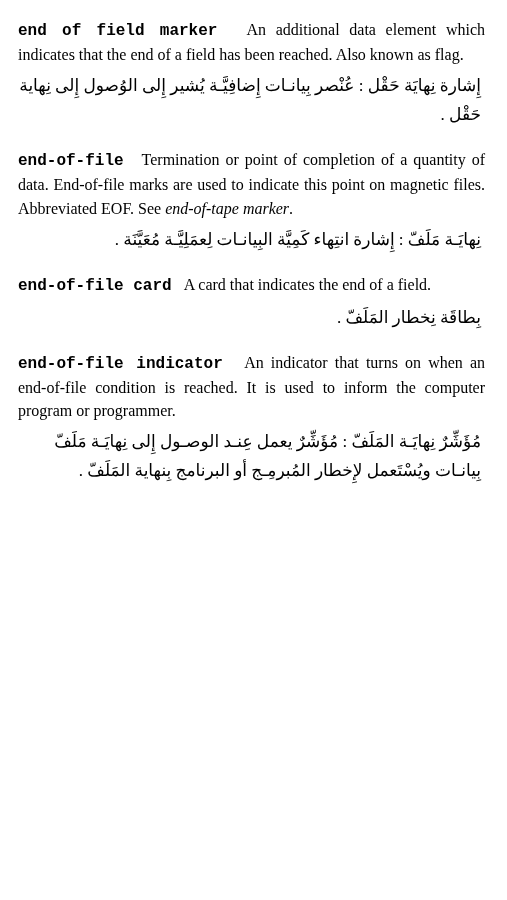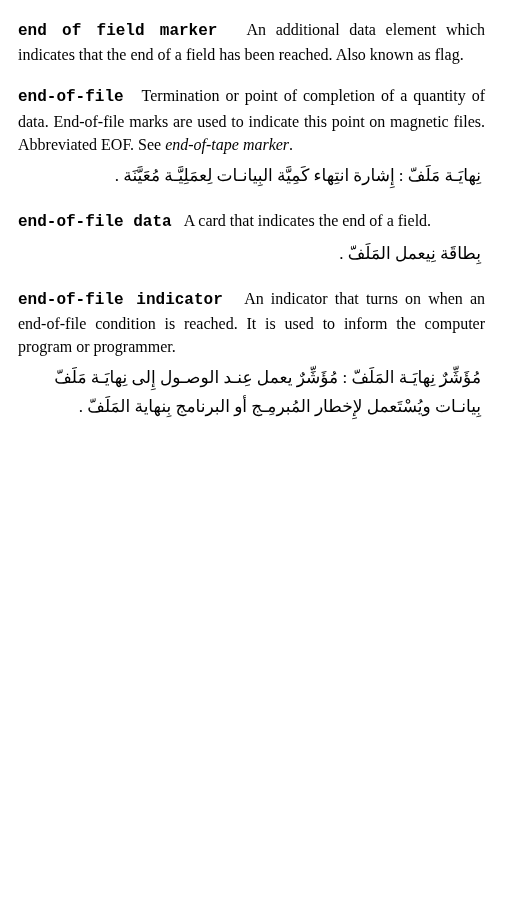--- a/index.html
+++ b/index.html
@@ -56,36 +56,37 @@
     }
   </style>
 </head>
 <body>
 
 <div class="entry">
   <div class="entry-body">
     <span class="entry-term">end of field marker</span>
     <span class="entry-def">&nbsp;&nbsp;<span>An additional data element which indicates that the end of a field has been reached. Also known as flag.</span></span>
   </div>
+  <div class="arabic-block">إِشارة نِهايَة حَقْل : عُنْصر بِيانـات إِضافِيَّـة يُشير إِلى الوُصول إِلى نِهاية حَقْل .</div>
 </div>
 
 <div class="entry">
   <div class="entry-body">
     <span class="entry-term">end-of-file</span>
     <span class="entry-def">&nbsp;&nbsp;<span>Termination or point of completion of a quantity of data. End-of-file marks are used to indicate this point on magnetic files. Abbreviated EOF. See </span><em>end-of-tape marker</em><span>.</span></span>
   </div>
   <div class="arabic-block">نِهايَـة مَلَفّ : إِشارة انتِهاء كَمِيَّة البِيانـات لِعمَلِيَّـة مُعَيَّنَة .</div>
 </div>
 
 <div class="entry">
   <div class="entry-body">
-    <span class="entry-term">end-of-file data</span>
+    <span class="entry-term">end-of-file card</span>
     <span class="entry-def">&nbsp;&nbsp;<span>A card that indicates the end of a field.</span></span>
   </div>
-  <div class="arabic-block">بِطاقَة نِيعمل المَلَفّ .</div>
+  <div class="arabic-block">بِطاقَة نِخطار المَلَفّ .</div>
 </div>
 
 <div class="entry">
   <div class="entry-body">
     <span class="entry-term">end-of-file indicator</span>
     <span class="entry-def">&nbsp;&nbsp;<span>An indicator that turns on  when an end-of-file condition is reached. It is used to inform the computer program or programmer.</span></span>
   </div>
   <div class="arabic-block">مُؤَشِّرٌ نِهايَـة المَلَفّ : مُؤَشِّرٌ يعمل عِنـد الوصـول إِلى نِهايَـة مَلَفّ بِيانـات ويُسْتَعمل لإِخطار المُبرمِـج أو البرنامج بِنهاية المَلَفّ .</div>
 </div>
 

